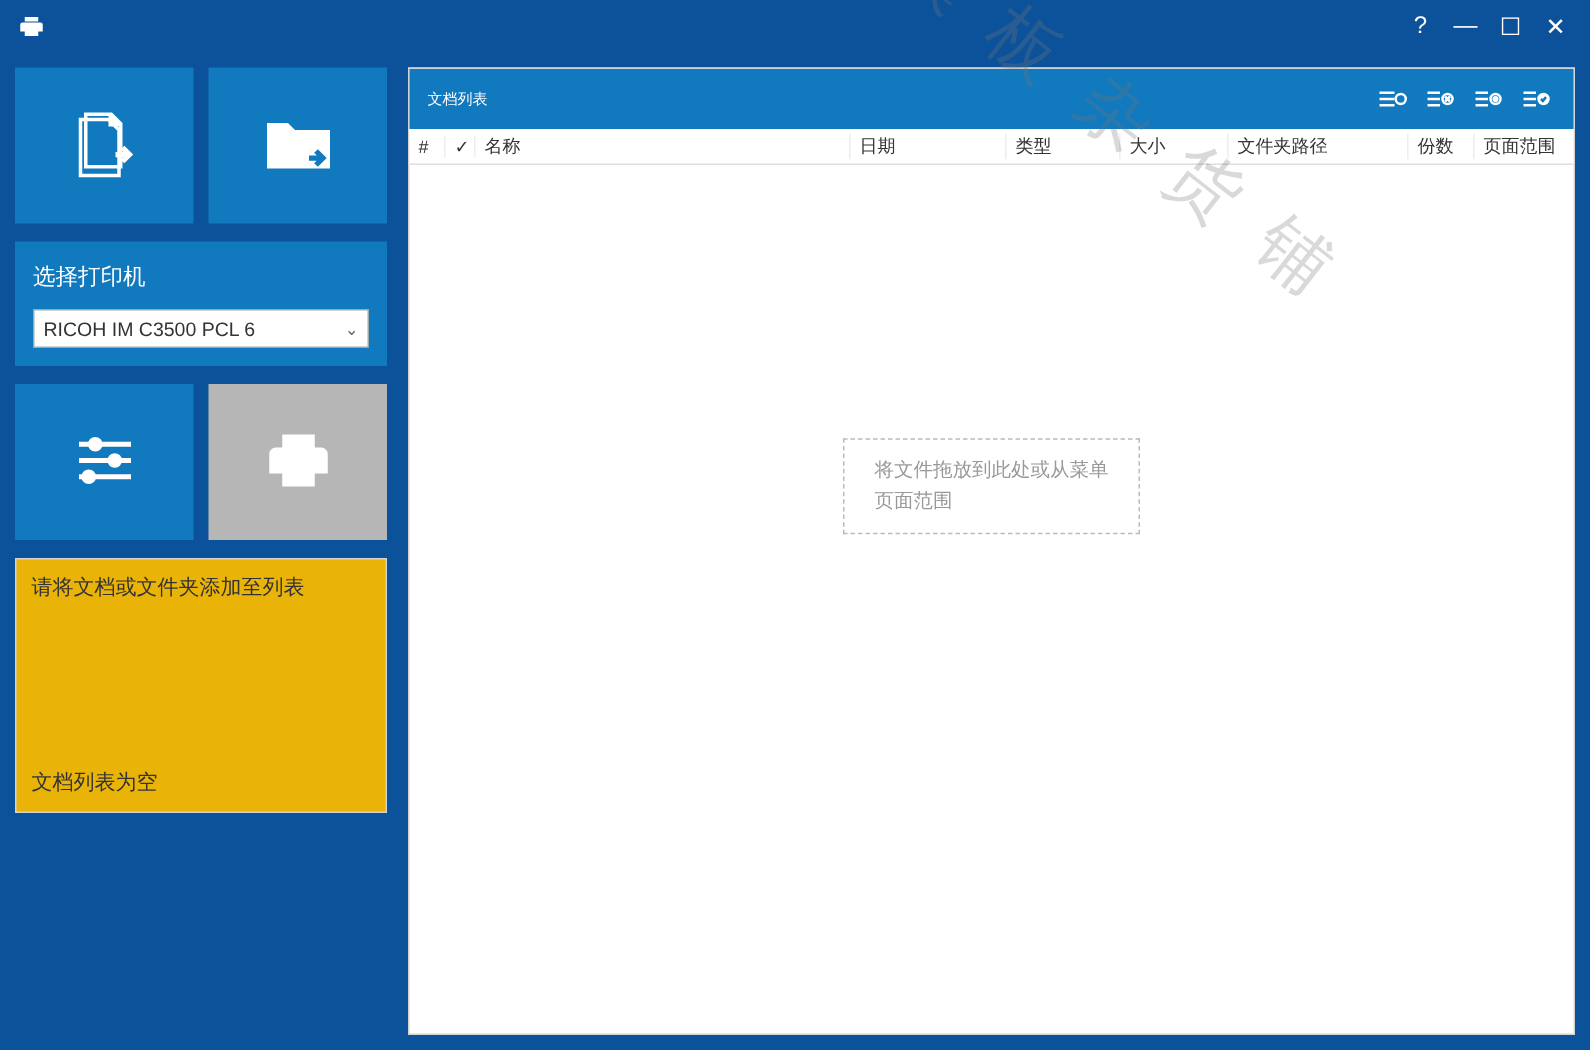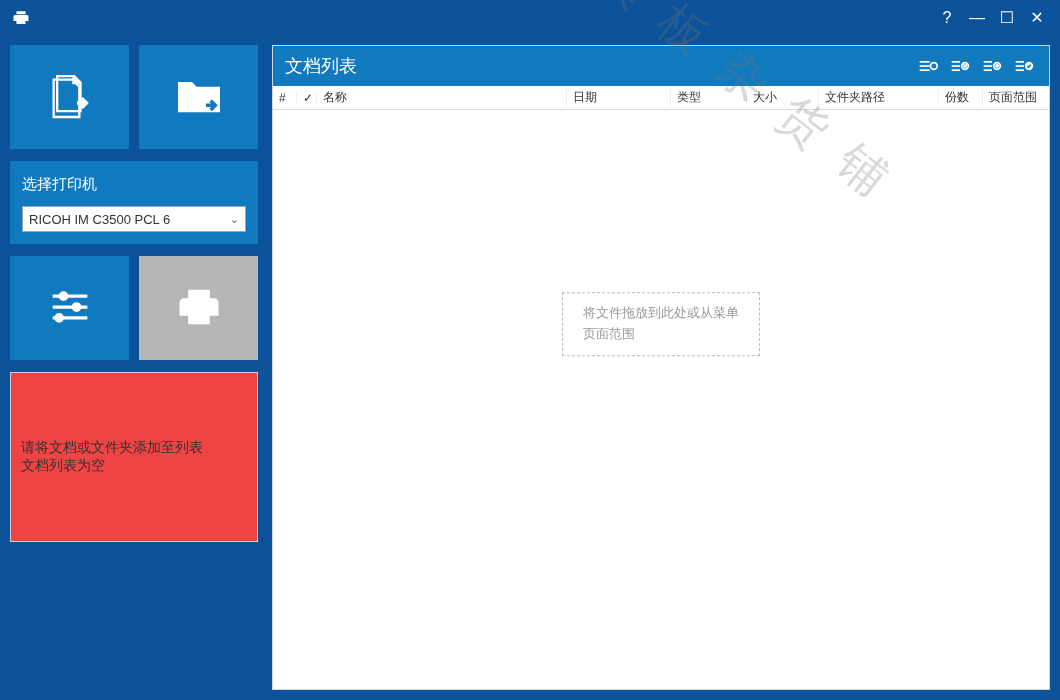--- a/index.html
+++ b/index.html
@@ -76,45 +76,45 @@
 .printer-prop {
   display: flex;
   align-items: center;
   justify-content: flex-end;
   gap: 6px;
   margin-top: 14px;
   font-size: 14px;
   cursor: pointer;
 }
 .info-panel {
-  background: #ef4444;
+  background: #eab308;
   border: 1px solid #d3d3d3;
   padding: 10px;
   height: 170px;
   display: flex;
   flex-direction: column;
-  justify-content: center;
+  justify-content: space-between;
   color: #333;
   font-size: 14px;
 }
 .content {
   flex: 1;
   background: #fff;
   display: flex;
   flex-direction: column;
   border: 1px solid #d3d3d3;
 }
 .content-header {
   height: 40px;
   background: #1179be;
   color: #fff;
   display: flex;
   align-items: center;
   padding: 0 12px;
-  font-size: 18px;
+  font-size: 10px;
 }
 .content-header .spacer { flex: 1; }
 .header-icon {
   width: 26px; height: 26px;
   margin-left: 6px;
   display: flex; align-items: center; justify-content: center;
   cursor: pointer;
 }
 .table-head {
   height: 24px;

